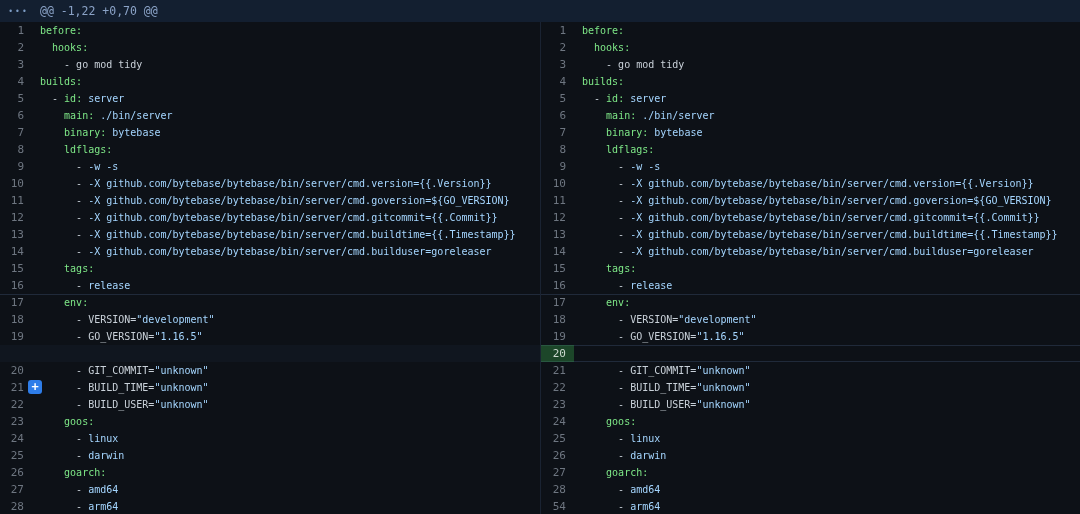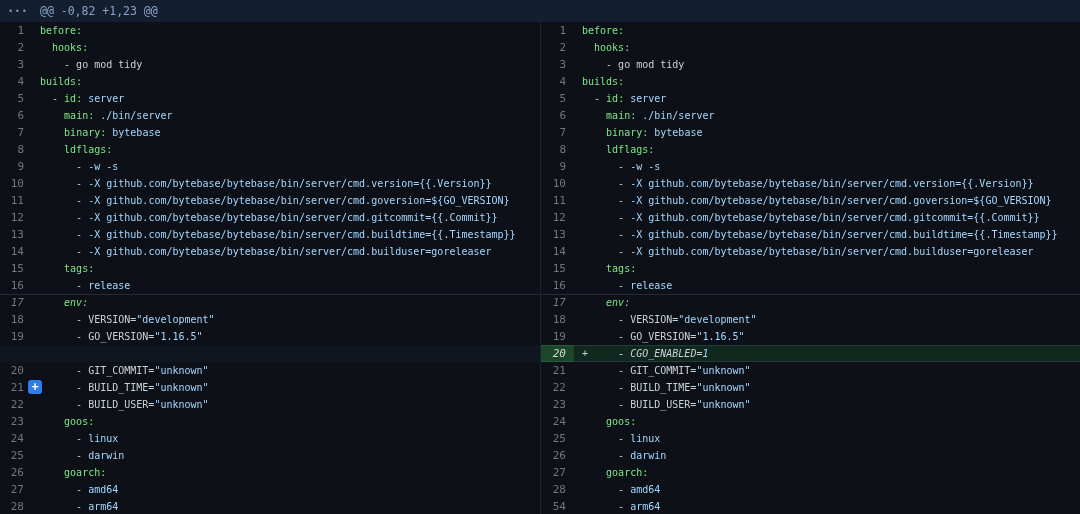--- a/index.html
+++ b/index.html
@@ -17,21 +17,21 @@
     width:34px; height:22px; flex:none;
     display:flex; align-items:center; justify-content:center;
     background:none; border:none; cursor:pointer;
     color:#7d9cc4; font-size:8px; letter-spacing:2px; padding-left:3px;
     font-family:inherit;
   }
   .hunk-label {
     color:#8ba3c7; font-size:11.5px; padding-left:6px; white-space:pre;
   }
   .row { display:flex; height:17px; position:relative; }
-  .row.sep-top { box-shadow: inset 0 1px 0 #202a3a; font-style: italic; }
+  .row.sep-top { box-shadow: inset 0 1px 0 #202a3a; }
   .row.sep-bottom { box-shadow: inset 0 -1px 0 #202a3a; }
   .row.sep-top.sep-bottom { box-shadow: inset 0 1px 0 #202a3a, inset 0 -1px 0 #202a3a; }
   .gl, .gr {
     flex:none; font-size:11px; line-height:17px; color:#6e7681;
     text-align:right; cursor:pointer;
   }
   .gl { width:32px; padding-right:8px; }
   .gr { width:34px; padding-right:8px; border-left:1px solid #1a2332; }
   .cl, .cr {
     flex:none; font-size:10px; line-height:17px;
@@ -53,21 +53,21 @@
     font-size:12px; line-height:13px; text-align:center; padding:0;
     cursor:pointer; font-family:inherit; font-weight:bold;
   }
 </style>
 </head>
 <body>
 
 <div class="screen">
   <div class="hunk-bar">
     <button class="expander-btn">•••</button>
-    <span class="hunk-label">@@ -0,82 +1,23 @@</span>
+    <span class="hunk-label">@@ -1,22 +0,70 @@</span>
   </div>
   <div class="diff">
       <div class="row ctx">
         <div class="gl">1</div>
         <div class="cl"><span class="k">before:</span></div>
         <div class="gr">1</div>
         <div class="cr"><span class="k">before:</span></div>
       </div>
       <div class="row ctx">
         <div class="gl">2</div>
@@ -174,21 +174,20 @@
       <div class="row ctx">
         <div class="gl">19</div>
         <div class="cl"><span class="p">      - GO_VERSION=</span><span class="s">"1.16.5"</span></div>
         <div class="gr">19</div>
         <div class="cr"><span class="p">      - GO_VERSION=</span><span class="s">"1.16.5"</span></div>
       </div>
       <div class="row add sep-top sep-bottom">
         <div class="gl"></div>
         <div class="cl"></div>
         <div class="gr">20</div>
-        <div class="cr"><span class="sign">+</span><span class="p">     - CGO_ENABLED=</span><span class="s">1</span></div>
       </div>
       <div class="row ctx">
         <div class="gl">20</div>
         <div class="cl"><span class="p">      - GIT_COMMIT=</span><span class="s">"unknown"</span></div>
         <div class="gr">21</div>
         <div class="cr"><span class="p">      - GIT_COMMIT=</span><span class="s">"unknown"</span></div>
       </div>
       <div class="row ctx">
         <div class="gl">21</div>
         <div class="cl"><span class="p">      - BUILD_TIME=</span><span class="s">"unknown"</span></div>

